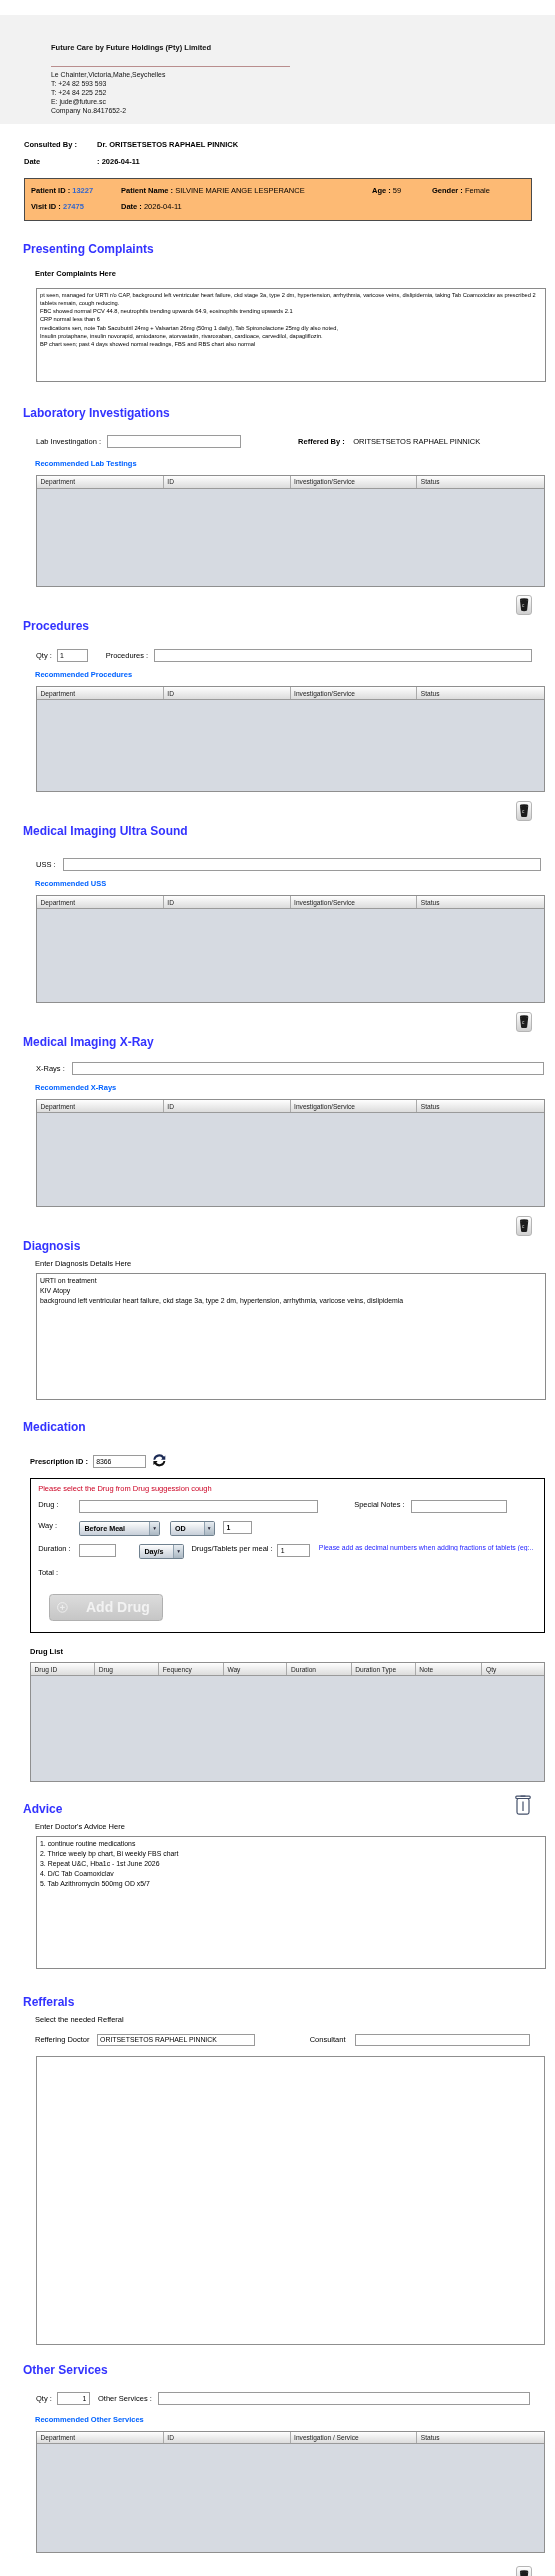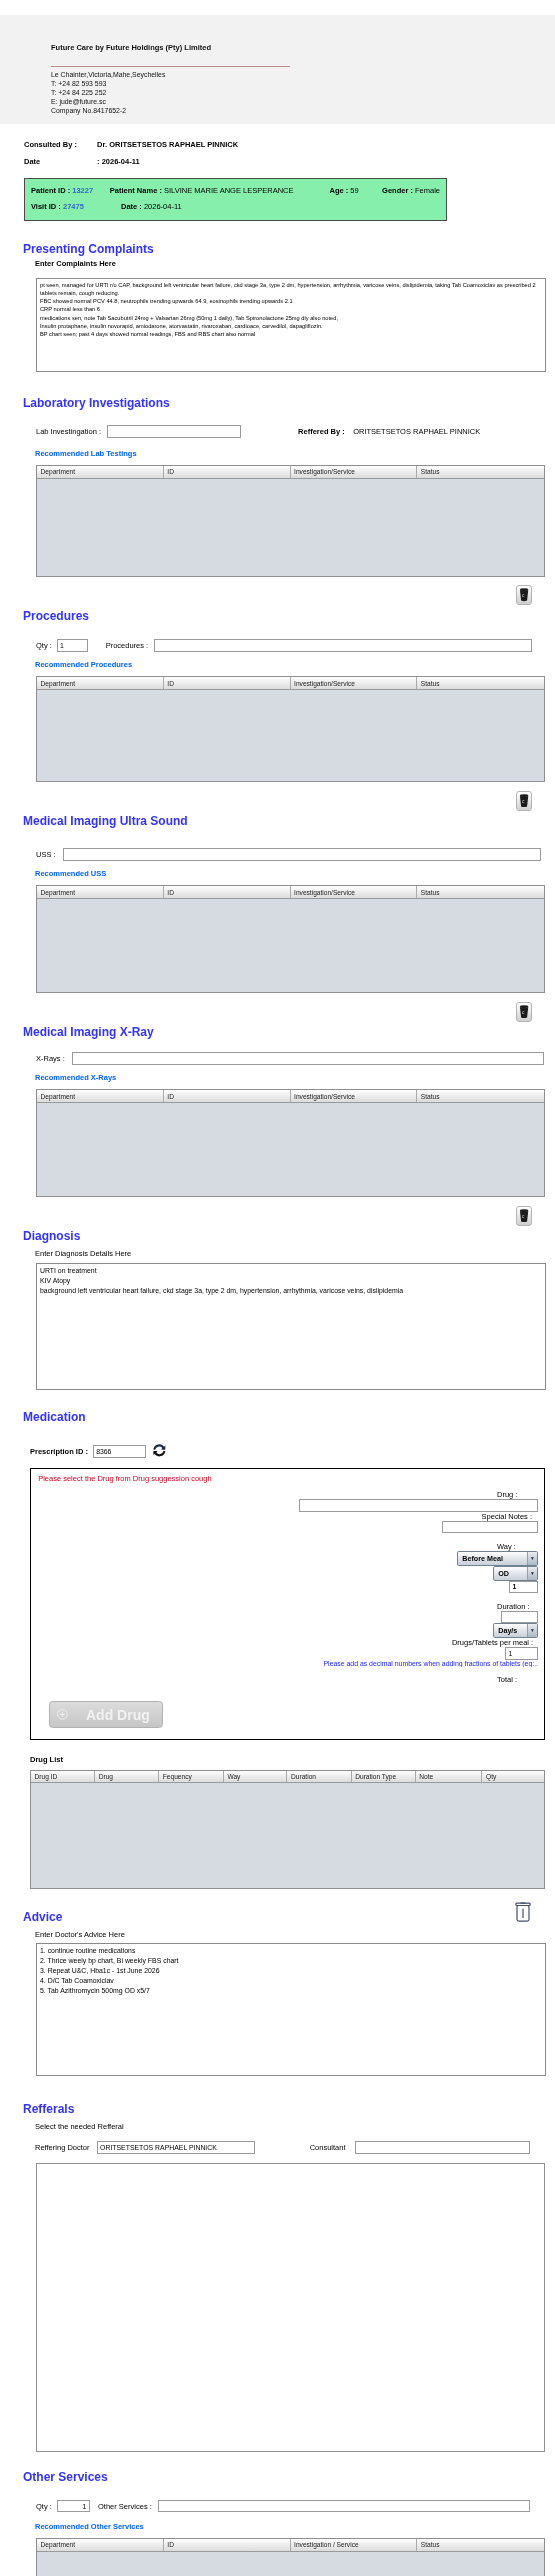--- a/index.html
+++ b/index.html
@@ -20,21 +20,21 @@
   .company-info { position:absolute; left:51px; top:27.5px; font-size:6.9px; line-height:1.32; color:#111; }
   .company-name { font-size:7.5px; font-weight:bold; padding-bottom:14px; border-bottom:0.6px solid #b98e8e; width:239px; margin-bottom:2.4px; }
   .logo-wrap { position:absolute; left:362px; top:1.2px; width:129px; height:106px; }
   .consult-row { margin:15.5px 0 0 24px; font-size:7.5px; }
   .consult-row b { font-weight:bold; }
   .consult-label { display:inline-block; width:71px; font-weight:bold; }
   .date-row { margin:8.4px 0 0 24px; font-size:7.5px; }
   .date-label { display:inline-block; width:71px; font-weight:bold; }
   
   .patient-box {
-    margin:12px 0 0 24px; width:423px; border:1.2px solid #4a4a4a; background:#86efac;
+    margin:12px 0 0 24px; width:508px; border:1.2px solid #4a4a4a; background:#fdba74;
     padding:7.2px 6px 8.4px 6px; font-size:7.5px;
   }
   .patient-row { display:flex; margin-bottom:7.2px; }
   .patient-row:last-child { margin-bottom:0; }
   .pfield { white-space:nowrap; }
   .plabel { font-weight:bold; }
   .pid-blue { color:#3366cc; font-weight:bold; }
   .w-patid { width:90px; } .w-patname { width:251px; } .w-age { width:60px; }
   
   .section-title { color:#3333ff; font-size:12px; font-weight:bold; margin-left:23px; }
@@ -64,21 +64,21 @@
     width:16px; height:20px; border:0.6px solid #b5b5b5; border-radius:3px;
     background:linear-gradient(#ffffff,#cfcfcf); display:flex; align-items:center; justify-content:center; cursor:pointer;
   }
   .label-inline { font-size:7.5px; font-weight:normal; }
   .inline-row { display:flex; align-items:center; margin-left:36px; }
   
   .presc-row { display:flex; align-items:center; margin-left:30px; }
   .presc-label { font-weight:bold; font-size:7.5px; margin-right:4.8px; }
   .med-box { margin-left:30px; width:515px; border:1.8px solid #000; background:#fff; padding:4.8px 6px 8.4px 7.2px; }
   .med-notice { color:#cc0022; font-size:7.5px; margin-bottom:7.2px; }
-  .med-row { display:flex; align-items:flex-end; margin-bottom:8.4px;flex-direction:column; }
+  .med-row { display:flex; align-items:flex-start; margin-bottom:8.4px; }
   .med-label { width:41px; font-size:7.5px; }
   .fake-select {
     display:inline-flex; align-items:center; justify-content:space-between;
     background:linear-gradient(#fdfdfd,#c7cfd9); border:0.6px solid #70818f; border-radius:1.8px;
     height:15px; font-size:7.2px; font-weight:bold; padding-left:4.2px; cursor:pointer;
   }
   .fs-arrow {
     width:10.2px; height:100%; margin-left:3.6px; border-left:0.6px solid #8fa0ae; border-radius:0 1.2px 1.2px 0;
     background:linear-gradient(#e8edf2,#aab7c2); display:flex; align-items:center; justify-content:center;
     font-size:4.8px; color:#223;
@@ -146,21 +146,21 @@
       <span class="pid-blue">27475</span>
     </span>
     <span class="pfield">
       <span class="plabel">Date :</span>
       <span>2026-04-11</span>
     </span>
   </div>
 </div>
 
 <div style="margin-top:21.5px" class="section-title">Presenting Complaints</div>
-<div style="margin-top:3px" class="sub-label">Enter Complaints Here</div>
+<div style="margin-top:13px" class="sub-label">Enter Complaints Here</div>
 <div class="spacer16"></div>
 <textarea class="ta-small" spellcheck="false" style="">pt seen, managed for URTI r/o CAP, background left ventricular heart failure, ckd stage 3a, type 2 dm, hypertension, arrhythmia, varicose veins, dislipidemia, taking Tab Coamoxiclav as prescribed 2 tablets remain, cough reducing.
 FBC showed normal PCV 44.8, neutrophils trending upwards 64.9, eosinophils trending upwards 2.1
 CRP normal less than 6
 medications sen, note Tab Sacubutril 24mg + Valsartan 26mg (50mg 1 daily), Tab Spironolactone 25mg dly also noted,
 Insulin protaphane, insulin novorapid, amiodarone, atorvastatin, rivaroxaban, cardioace, carvedilol, dapagliflozin.
 BP chart seen; past 4 days showed normal readings, FBS and RBS chart also normal</textarea>
 
 <div style="margin-top:24px" class="section-title">Laboratory  Investigations</div>
 <div class="inline-row" style="margin-top:15.5px">

